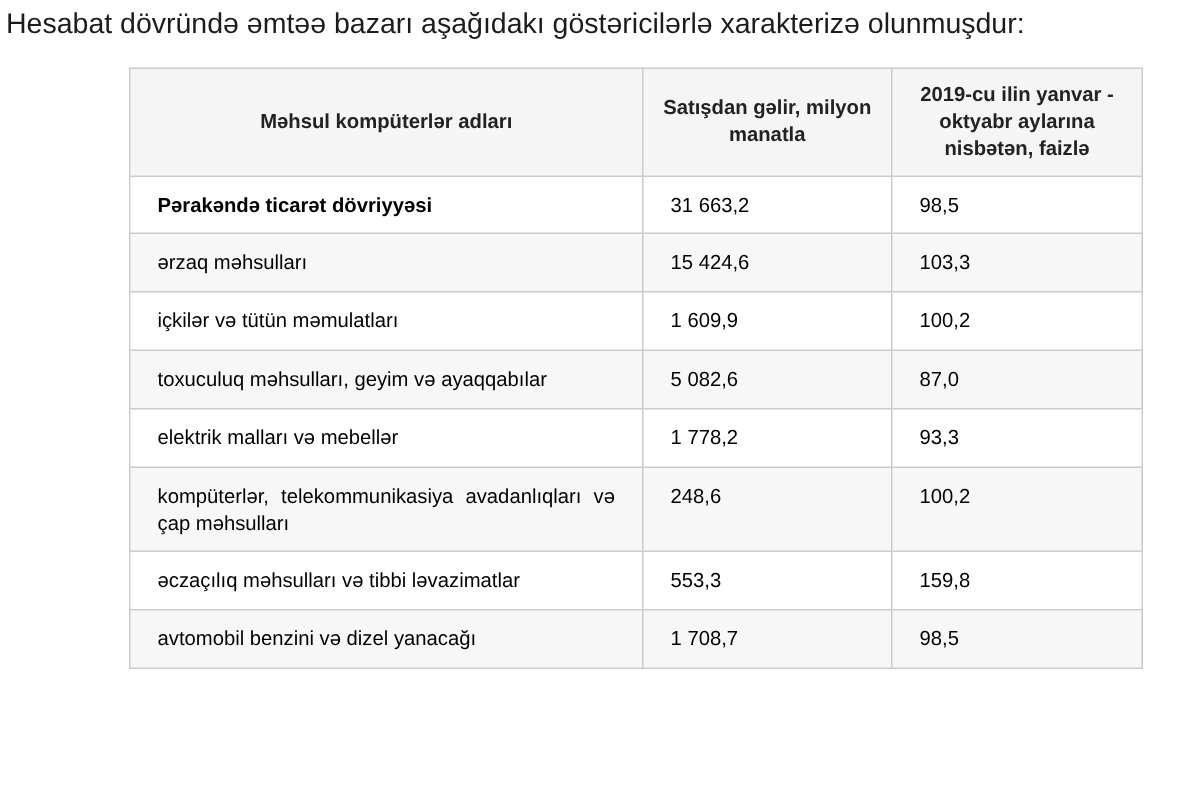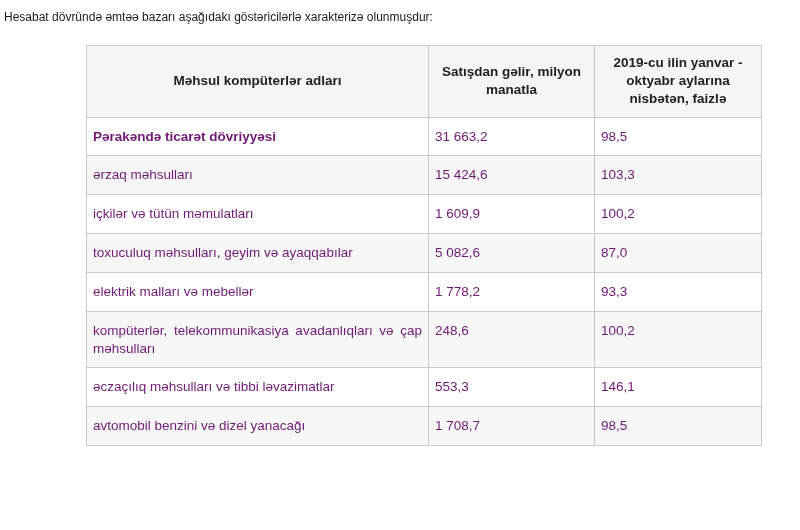--- a/index.html
+++ b/index.html
@@ -9,21 +9,21 @@
   }
   body {
     width: 800px;
     height: 530px;
     font-family: "Liberation Sans", sans-serif;
     color: #1c1c1c;
     overflow: hidden;
   }
   .page-heading {
     margin: 8px 0 0 4px;
-    font-size: 12px;
+    font-size: 19px;
     line-height: 18px;
     color: #1c1c1c;
   }
   table.stat-table {
     border-collapse: collapse;
     table-layout: fixed;
     width: 675px;
     margin: 19px 0 0 86px;
     font-size: 13.5px;
   }
@@ -35,24 +35,24 @@
   table.stat-table th {
     background: #f5f5f5;
     font-weight: bold;
     color: #222222;
     text-align: center;
     vertical-align: middle;
     padding: 8px 10px;
     line-height: 1.35;
   }
   table.stat-table td {
-    padding: 10px 6px;
+    padding: 10px 18px;
     vertical-align: top;
     line-height: 1.32;
-    color: #701a75;
+    color: #000000;
   }
   td.cell-name { text-align: justify; }
   td.cell-num  { text-align: left; white-space: nowrap; }
   tbody tr:nth-child(even) td { background: #f7f7f7; }
   tr.row-total td.cell-name { font-weight: bold; }
   td.section-cell { padding: 12px 10px; }
 </style>
 </head>
 <body>
 
@@ -98,21 +98,21 @@
       <td class="cell-num">93,3</td>
     </tr>
     <tr>
       <td class="cell-name">kompüterlər, telekommunikasiya avadanlıqları və çap məhsulları</td>
       <td class="cell-num">248,6</td>
       <td class="cell-num">100,2</td>
     </tr>
     <tr>
       <td class="cell-name">əczaçılıq məhsulları və tibbi ləvazimatlar</td>
       <td class="cell-num">553,3</td>
-      <td class="cell-num">146,1</td>
+      <td class="cell-num">159,8</td>
     </tr>
     <tr>
       <td class="cell-name">avtomobil benzini və dizel yanacağı</td>
       <td class="cell-num">1 708,7</td>
       <td class="cell-num">98,5</td>
     </tr>
   </tbody>
 </table>
 
 </body></html>

